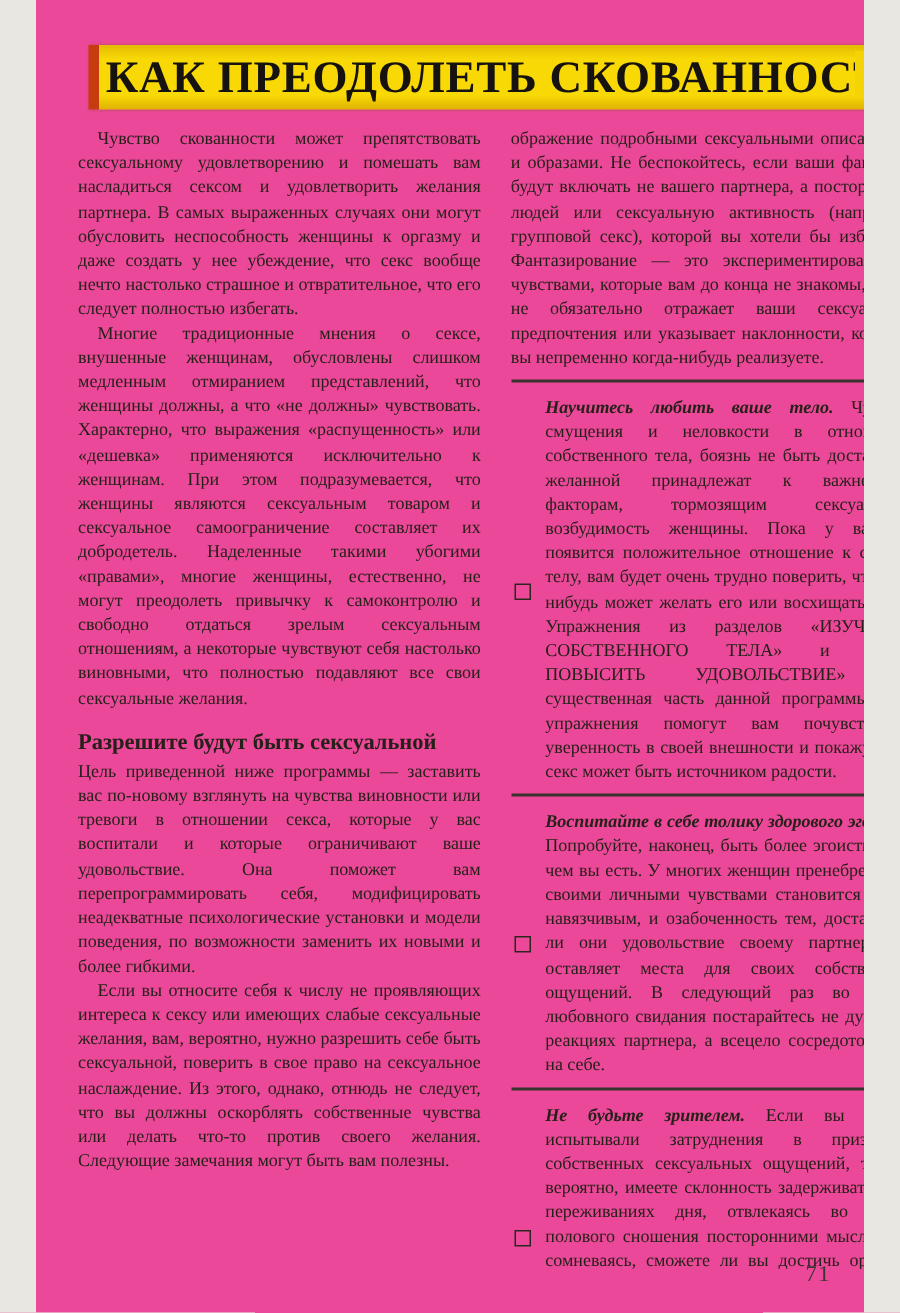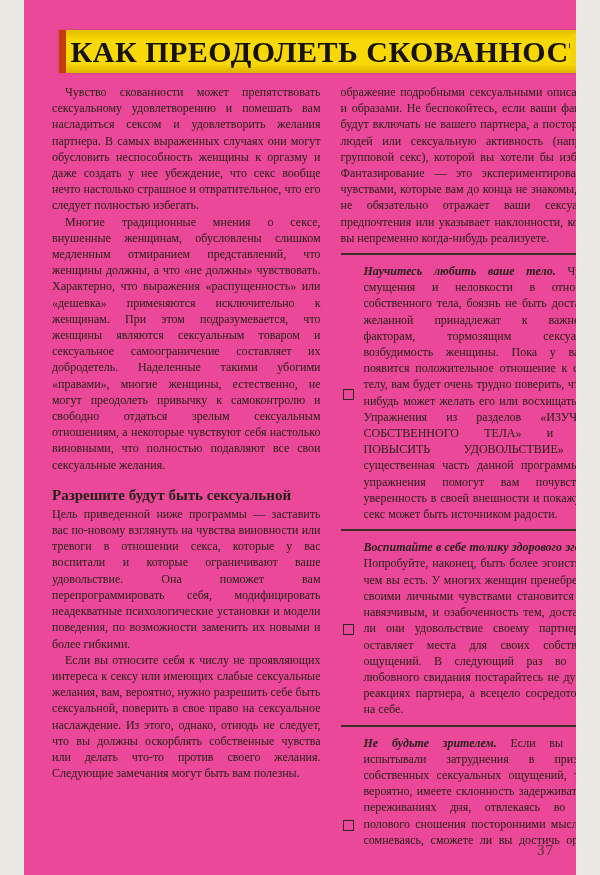--- a/index.html
+++ b/index.html
@@ -127,15 +127,15 @@
       </div>
       <div class="rule"></div>
       <div class="bullet">
         <span class="box"></span>
         <p><em>Не будьте зрителем.</em> <span>Если вы всегда испытывали затруднения в признании собственных сексуальных ощущений, то вы, вероятно, имеете склонность задерживаться на переживаниях дня, отвлекаясь во время полового сношения посторонними мыслями и сомневаясь, сможете ли вы достичь оргазма, вместо того чтобы ощущать то, что с вами происходит. Во время сексуального общения следует целиком сконцентрироваться на испытываемых ощущениях и да-</span></p>
       </div>
     </div>
 
   </div>
 
-  <div class="page-number">37</div>
+  <div class="page-number">71</div>
 
 </div>
 
 </body></html>

